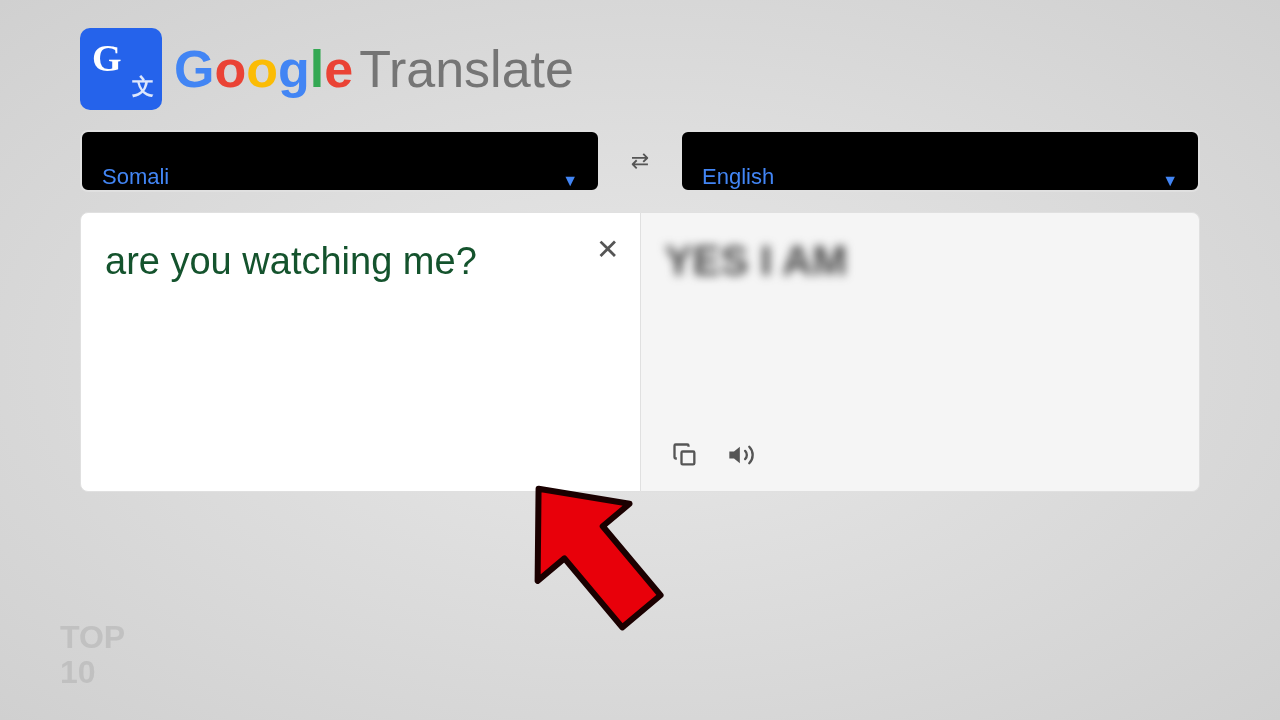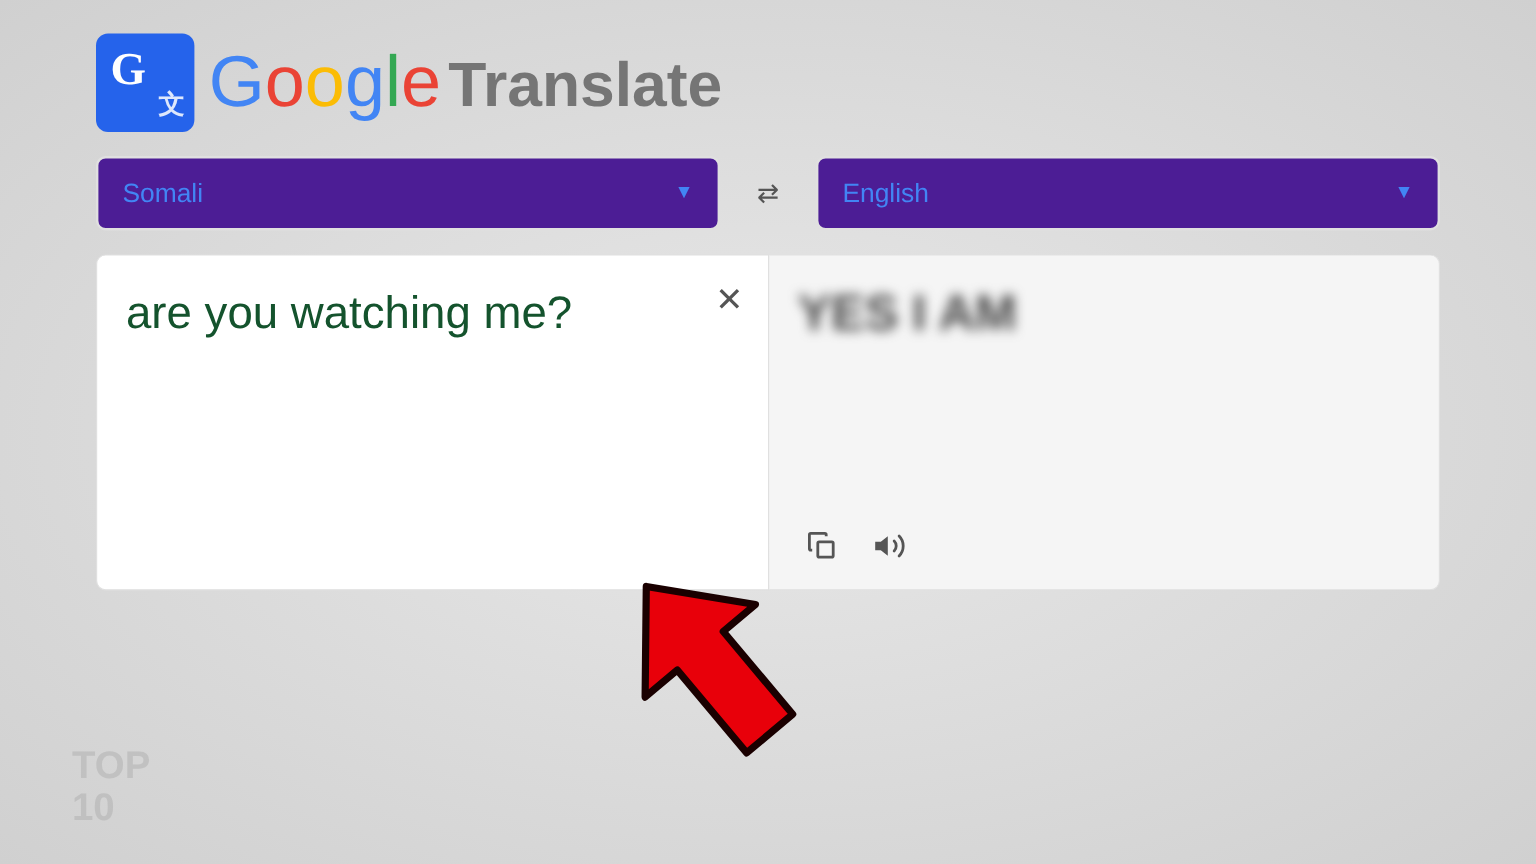--- a/index.html
+++ b/index.html
@@ -20,59 +20,59 @@
       padding: 28px 80px 20px 80px;
     }
 
     .logo-text {
       display: flex;
       align-items: baseline;
       gap: 6px;
     }
 
     .google-text {
-      font-size: 60px;
-      font-weight: normal;
+      font-size: 52px;
+      font-weight: bold;
       line-height: 1;
     }
 
     .google-text .g-blue { color: #4285F4; }
     .google-text .o-red { color: #EA4335; }
     .google-text .o-yellow { color: #FBBC05; }
     .google-text .g-blue2 { color: #4285F4; }
     .google-text .l-green { color: #34A853; }
     .google-text .e-red { color: #EA4335; }
 
     .translate-label {
       font-size: 52px;
       color: #757575;
-      font-weight: bold;
+      font-weight: normal;
     }
 
     
     .main {
       padding: 0 80px;
     }
 
     
     .lang-row {
       display: flex;
       align-items: center;
       gap: 16px;
       margin-bottom: 20px;
     }
 
     .lang-select {
       flex: 1;
       height: 62px;
-      background: #4c1d95;
+      background: #000000;
       border: 2px solid #e0e0e0;
       border-radius: 8px;
       display: flex;
-      align-items: center;
+      align-items: flex-end;
       justify-content: space-between;
       padding: 0 20px;
       cursor: pointer;
     }
 
     .lang-select-label {
       font-size: 22px;
       color: #4285F4;
       font-weight: 500;
     }

